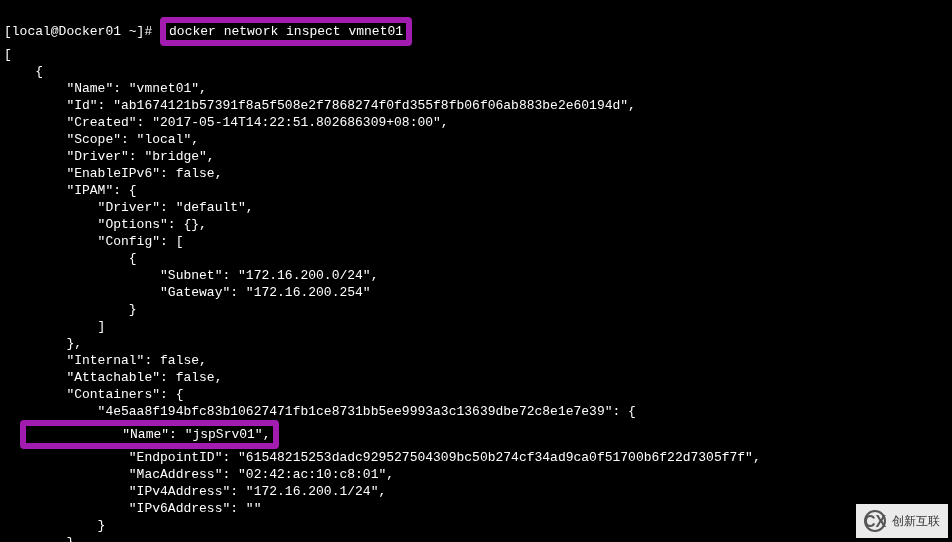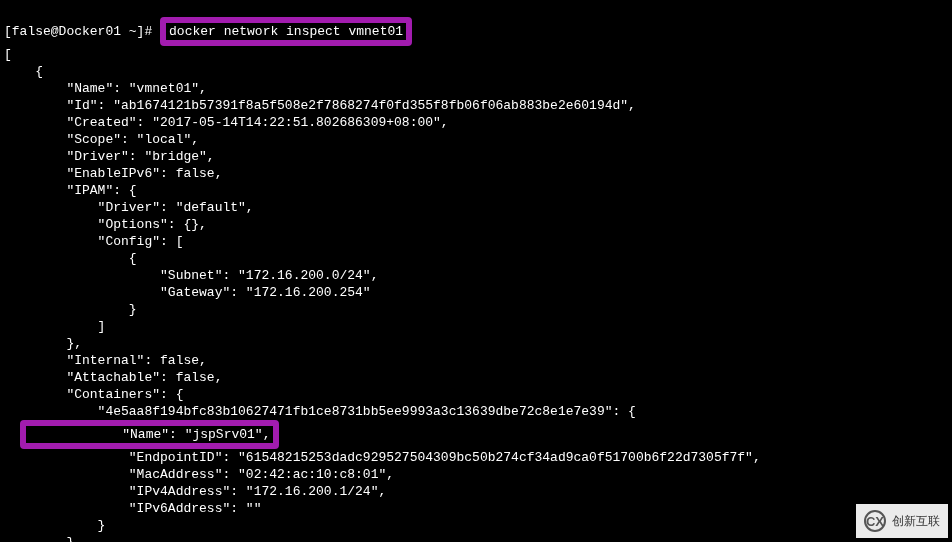--- a/index.html
+++ b/index.html
@@ -43,29 +43,29 @@
     }
     .wm-logo {
       width: 22px;
       height: 22px;
       border: 2px solid #555;
       border-radius: 50%;
       display: flex;
       align-items: center;
       justify-content: center;
       font-weight: bold;
-      font-size: 13px;
+      font-size: 16px;
       color: #555;
     }
   </style>
 </head>
 <body>
 
 <div class="terminal">
-<span class="prompt-line"><span>[false@Docker01 ~]# </span><span class="highlight-box"><span>docker network inspect vmnet01</span></span></span>
+<span class="prompt-line"><span>[local@Docker01 ~]# </span><span class="highlight-box"><span>docker network inspect vmnet01</span></span></span>
 <span>[</span>
 <span>    {</span>
 <span>        "Name": "vmnet01",</span>
 <span>        "Id": "ab1674121b57391f8a5f508e2f7868274f0fd355f8fb06f06ab883be2e60194d",</span>
 <span>        "Created": "2017-05-14T14:22:51.802686309+08:00",</span>
 <span>        "Scope": "local",</span>
 <span>        "Driver": "bridge",</span>
 <span>        "EnableIPv6": false,</span>
 <span>        "IPAM": {</span>
 <span>            "Driver": "default",</span>

